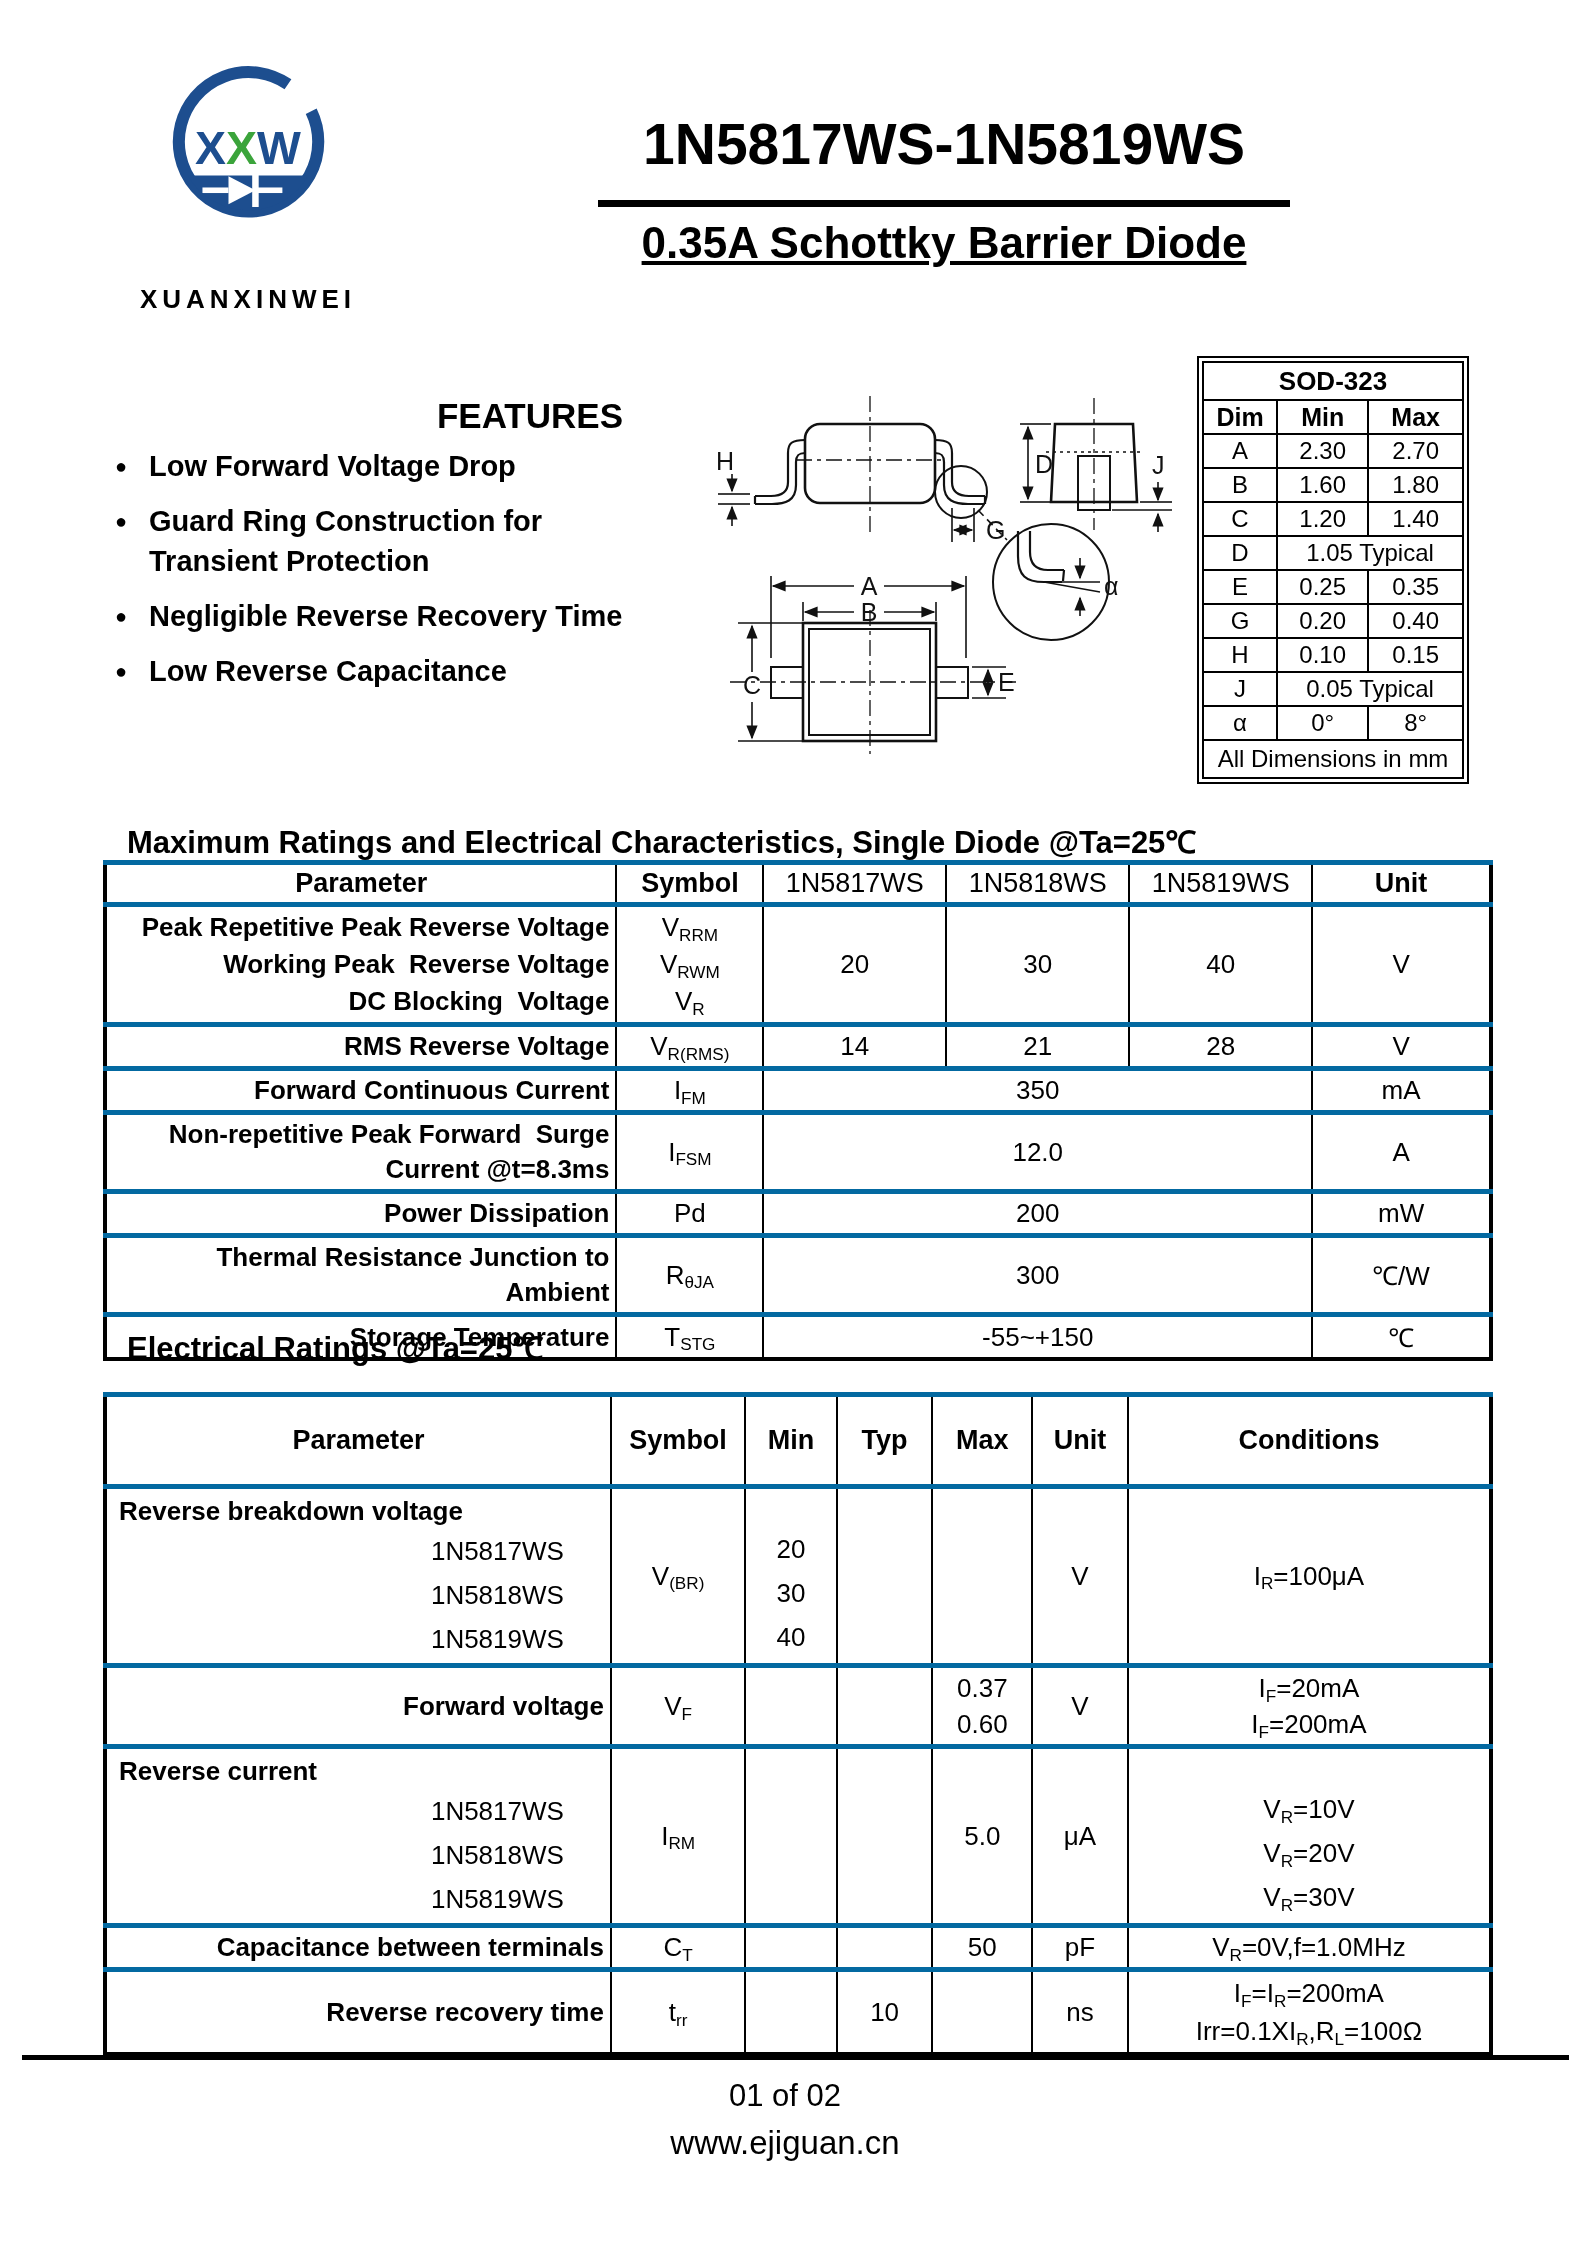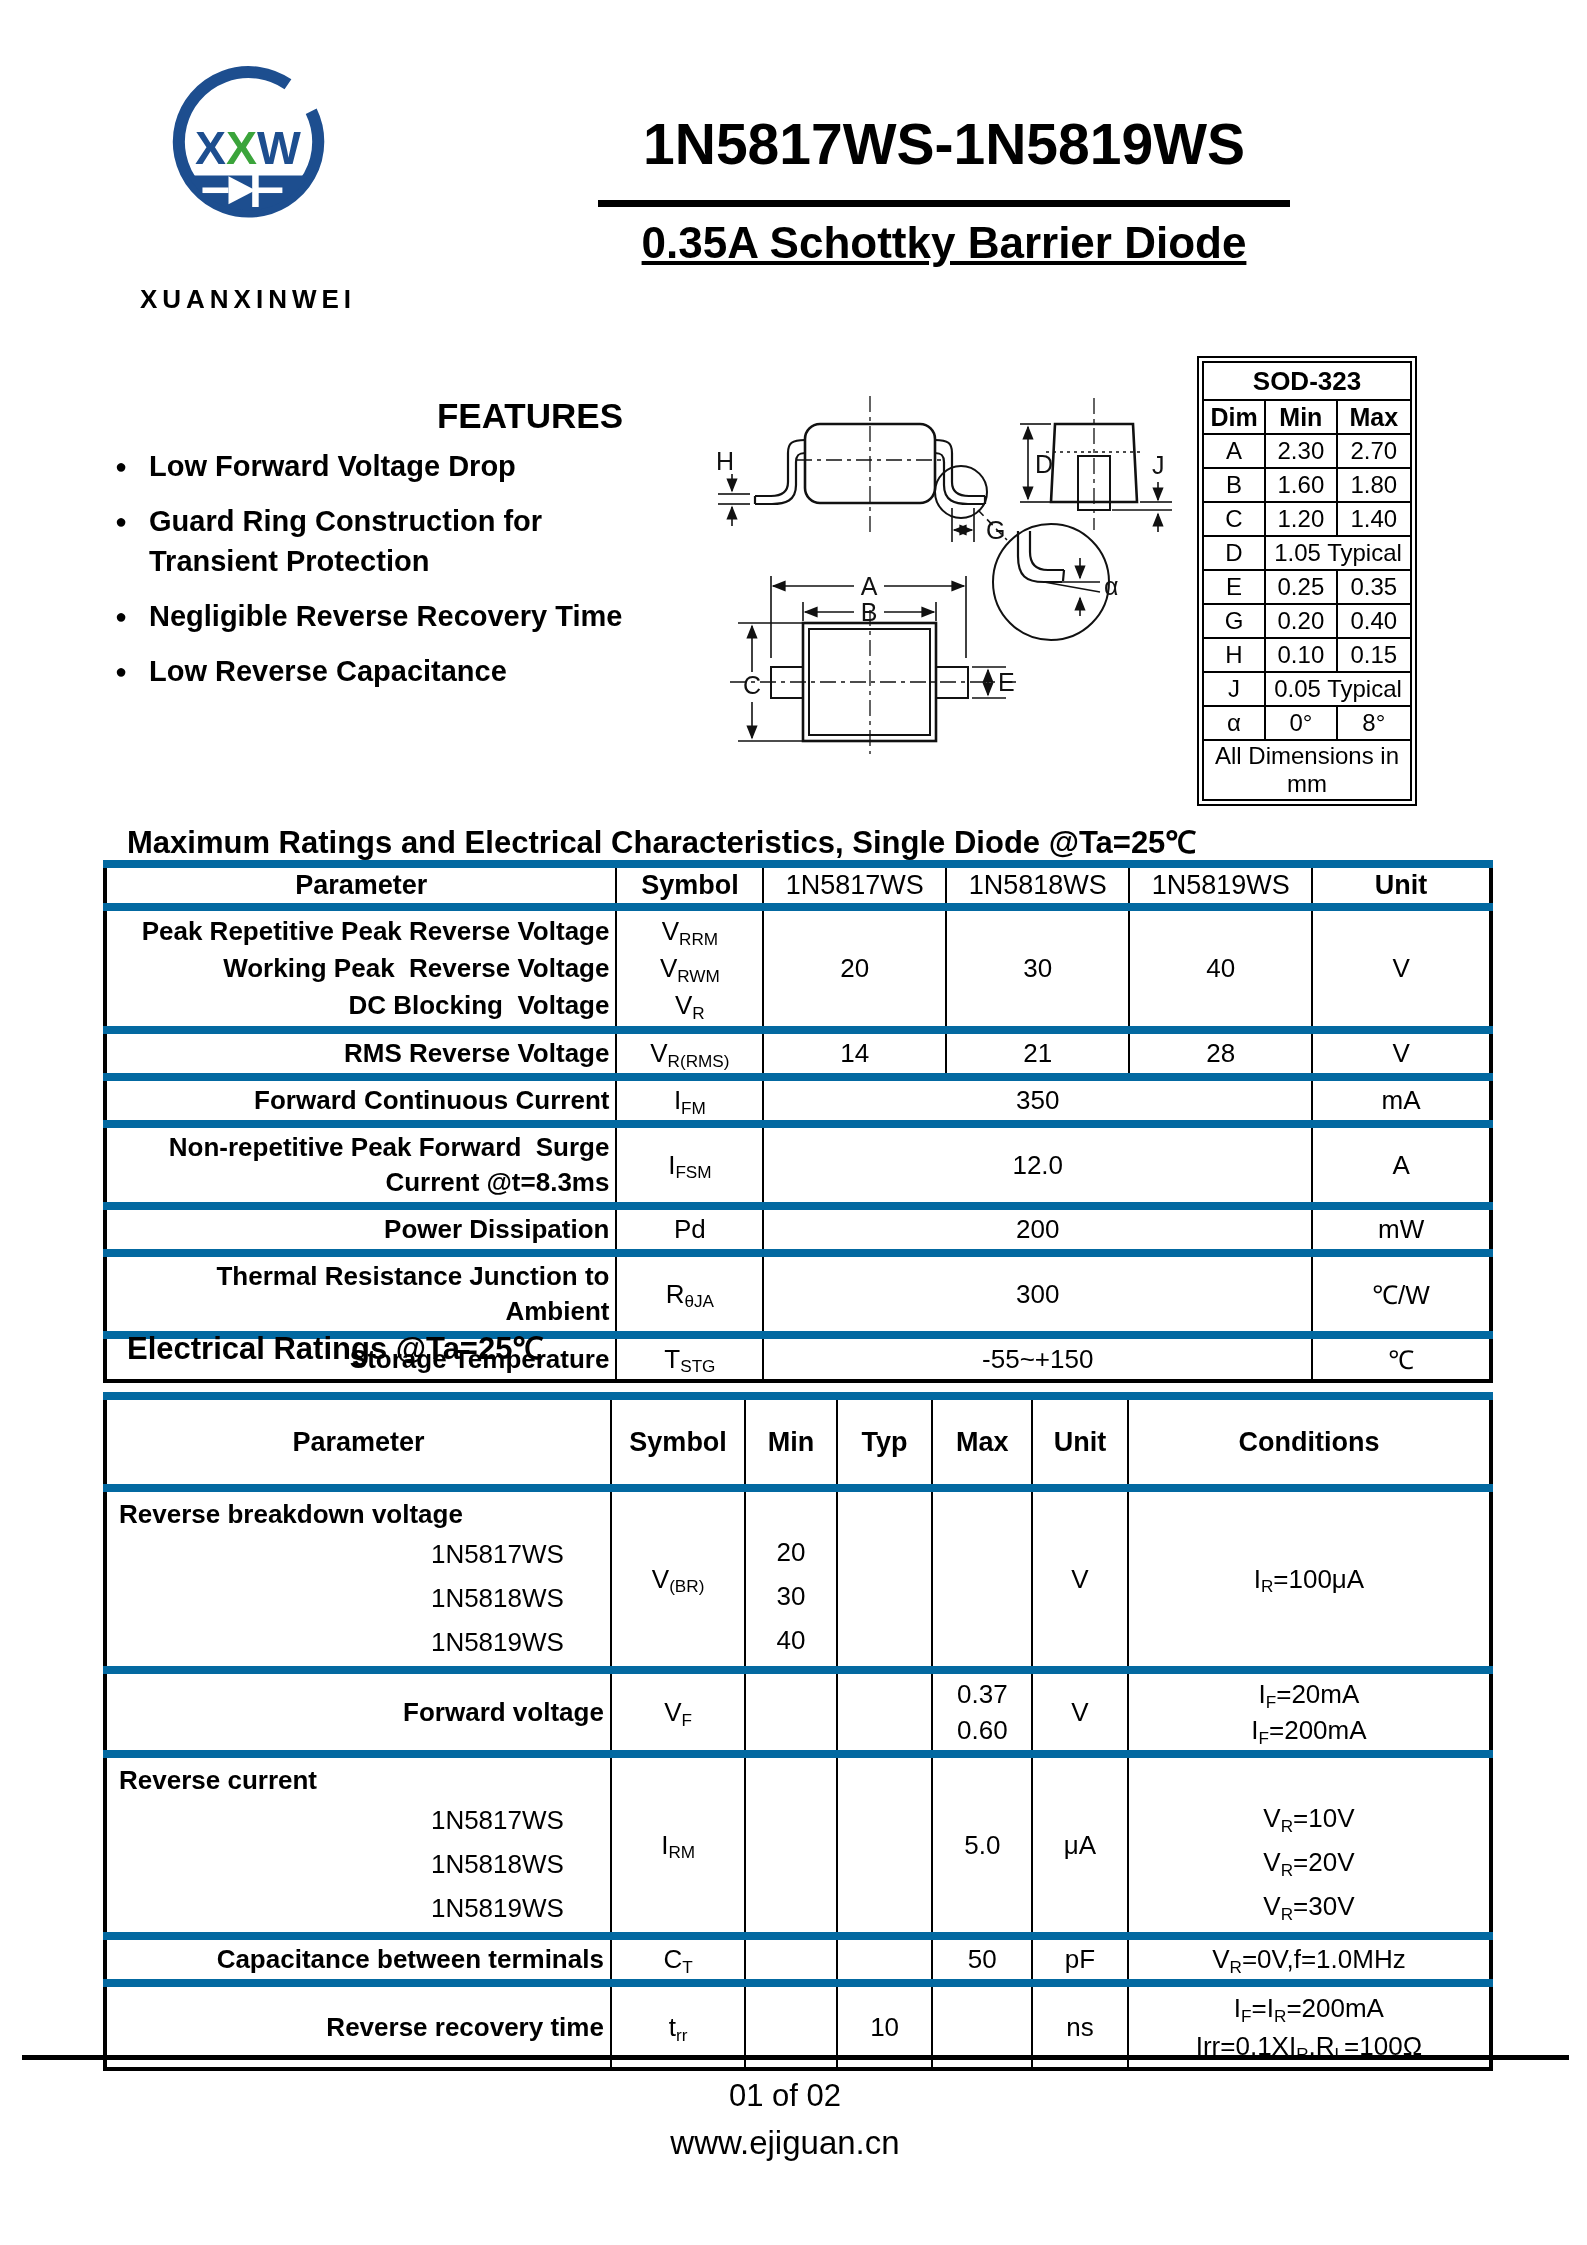--- a/index.html
+++ b/index.html
@@ -28,34 +28,34 @@
   .pkg-svg .o {fill:none;stroke:#111;stroke-width:2.6;}
   .pkg-svg .o1{fill:none;stroke:#111;stroke-width:2;}
   .pkg-svg .o2{fill:none;stroke:#111;stroke-width:2.2;}
   .pkg-svg .d {stroke:#111;stroke-width:1.6;}
   .pkg-svg .thin{stroke:#111;stroke-width:1.4;}
   .pkg-svg .cl{stroke:#111;stroke-width:1.3;stroke-dasharray:16 5 4 5;}
   .pkg-svg .dot{stroke:#111;stroke-width:1.3;stroke-dasharray:3 4;}
   .pkg-svg .dash{stroke:#111;stroke-width:1.6;stroke-dasharray:8 5;}
   .pkg-svg text{font-family:"Liberation Sans",sans-serif;font-size:25px;fill:#111;}
   
-  .dimwrap{position:absolute;left:1197px;top:356px;width:220px;border:2px solid #000;
+  .dimwrap{position:absolute;left:1197px;top:356px;width:272px;border:2px solid #000;
            padding:3px;box-sizing:border-box;background:#fff;}
   .dimtable{width:100%;border-collapse:collapse;border:2px solid #000;}
   .dimtable th,.dimtable td{border:2px solid #000;text-align:center;font-size:24px;
            height:30px;padding:1px 2px;font-weight:normal;}
   .dimtable .ttl{font-size:26px;font-weight:bold;height:34px;}
   .dimtable .hdr{font-weight:bold;font-size:25px;}
   .dimtable .note{font-size:24px;height:34px;}
   
   .sect{position:absolute;left:127px;font-size:31px;font-weight:bold;}
   
   .dtable{position:absolute;left:103px;width:1390px;border-collapse:collapse;
           border:4px solid #000;table-layout:fixed;}
-  .dtable tr{border-top:8px solid #0369a1;border-bottom:4px solid #000;}
+  .dtable tr{border-top:5px solid #0369a1;border-bottom:4px solid #000;}
   .dtable td,.dtable th{border-left:2px solid #000;border-right:2px solid #000;
           font-size:26px;padding:2px 6px;vertical-align:middle;}
   .dtable th{font-size:27px;font-weight:bold;text-align:center;}
   .dtable th.thin-th{font-weight:normal;}
   .dtable td.p{text-align:right;font-weight:bold;padding-left:12px;line-height:35px;}
   .dtable td.c{text-align:center;font-weight:normal;}
   .dtable sub,.dimtable sub{font-size:66%;vertical-align:baseline;position:relative;top:0.28em;line-height:0;}
   .t1 tr.hrow{height:42px;}
   .t1 tr.r0{height:112px;} .t1 tr.r0 td{line-height:37px;}
   .t1 tr.std{height:41px;}

